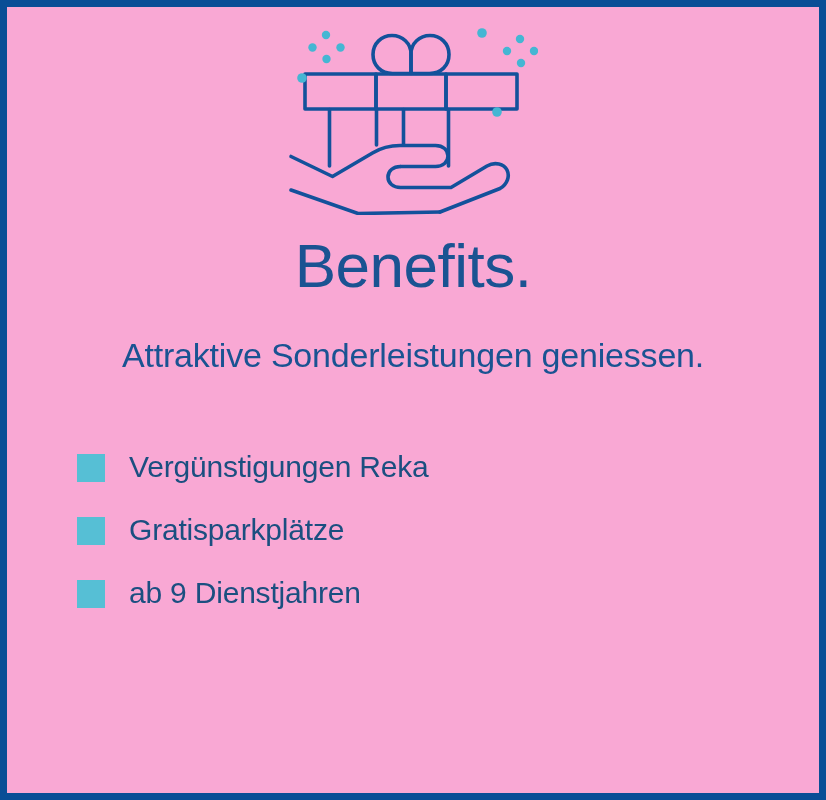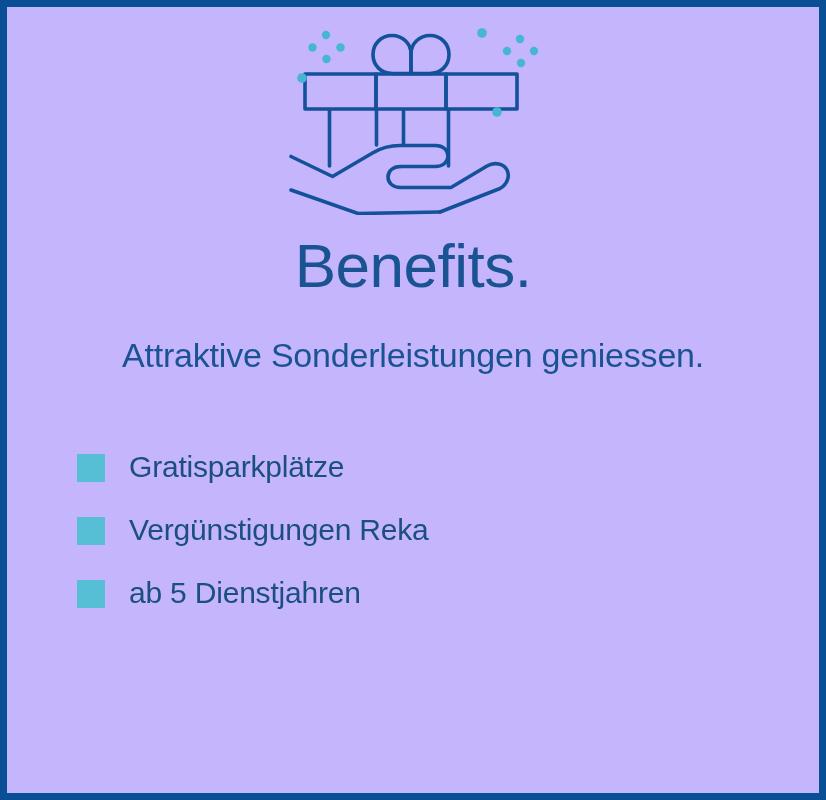--- a/index.html
+++ b/index.html
@@ -8,21 +8,21 @@
     background: #ffffff;
   }
   body {
     font-family: "Liberation Sans", sans-serif;
   }
   .card {
     position: relative;
     width: 826px;
     height: 800px;
     box-sizing: border-box;
-    background: #c4b5fd;
+    background: #f9a8d4;
     border: 7px solid #0A4E96;
     overflow: hidden;
   }
   .card-inner {
     position: relative;
     width: 100%;
     height: 100%;
   }
 
   
@@ -147,31 +147,31 @@
     </div>
 
     <div class="title">Benefits.</div>
 
     <div class="subtitle">Attraktive Sonderleistungen geniessen.</div>
 
     <ul class="benefit-list">
       <li class="benefit-item">
         <span class="bullet-square"></span>
         <span class="benefit-text">
+          <span>Vergünstigungen Reka</span>
+        </span>
+      </li>
+      <li class="benefit-item">
+        <span class="bullet-square"></span>
+        <span class="benefit-text">
           <span>Gratisparkplätze</span>
         </span>
       </li>
       <li class="benefit-item">
         <span class="bullet-square"></span>
         <span class="benefit-text">
-          <span>Vergünstigungen Reka</span>
-        </span>
-      </li>
-      <li class="benefit-item">
-        <span class="bullet-square"></span>
-        <span class="benefit-text">
-          <span class="line2">ab 5 Dienstjahren</span>
+          <span class="line2">ab 9 Dienstjahren</span>
         </span>
       </li>
     </ul>
 
   </div>
 </div>
 
 </body></html>

